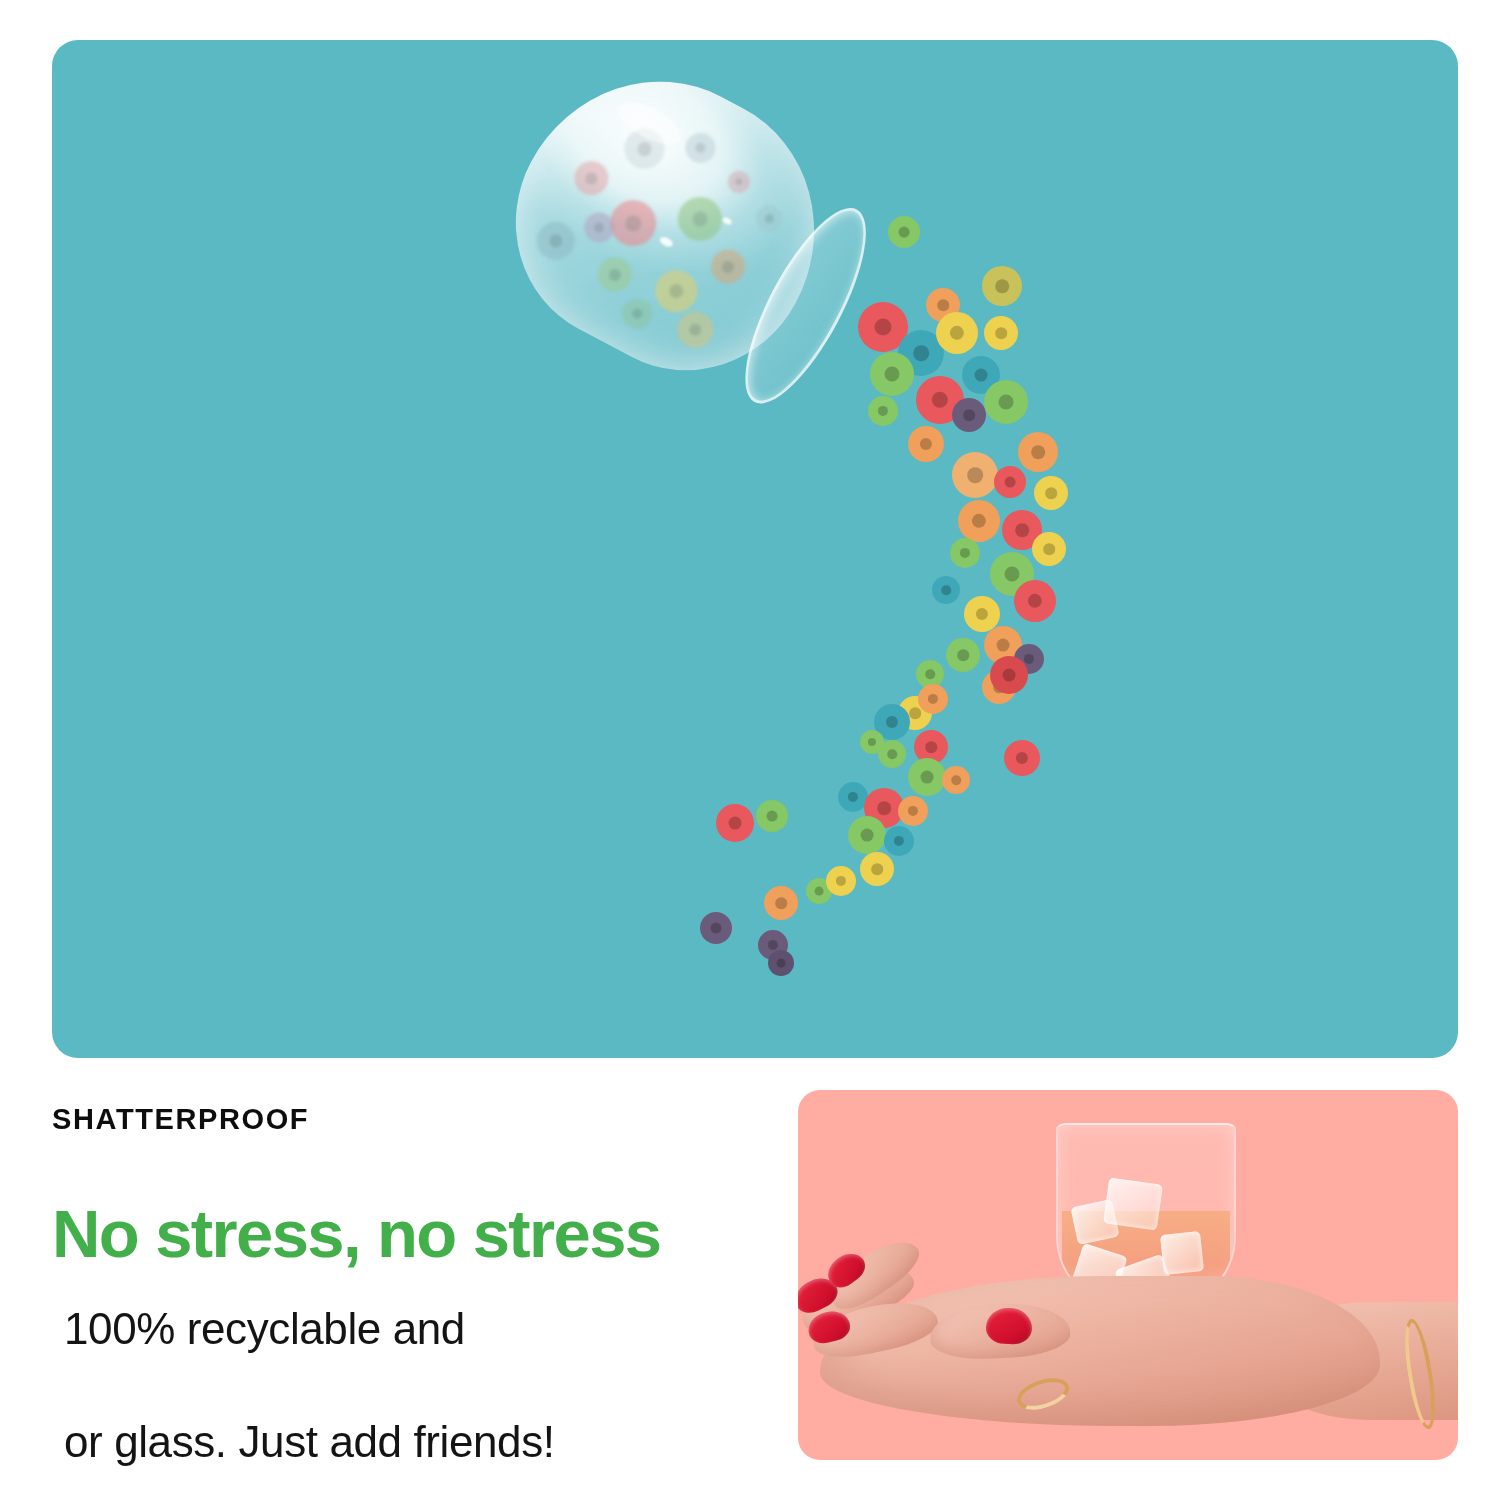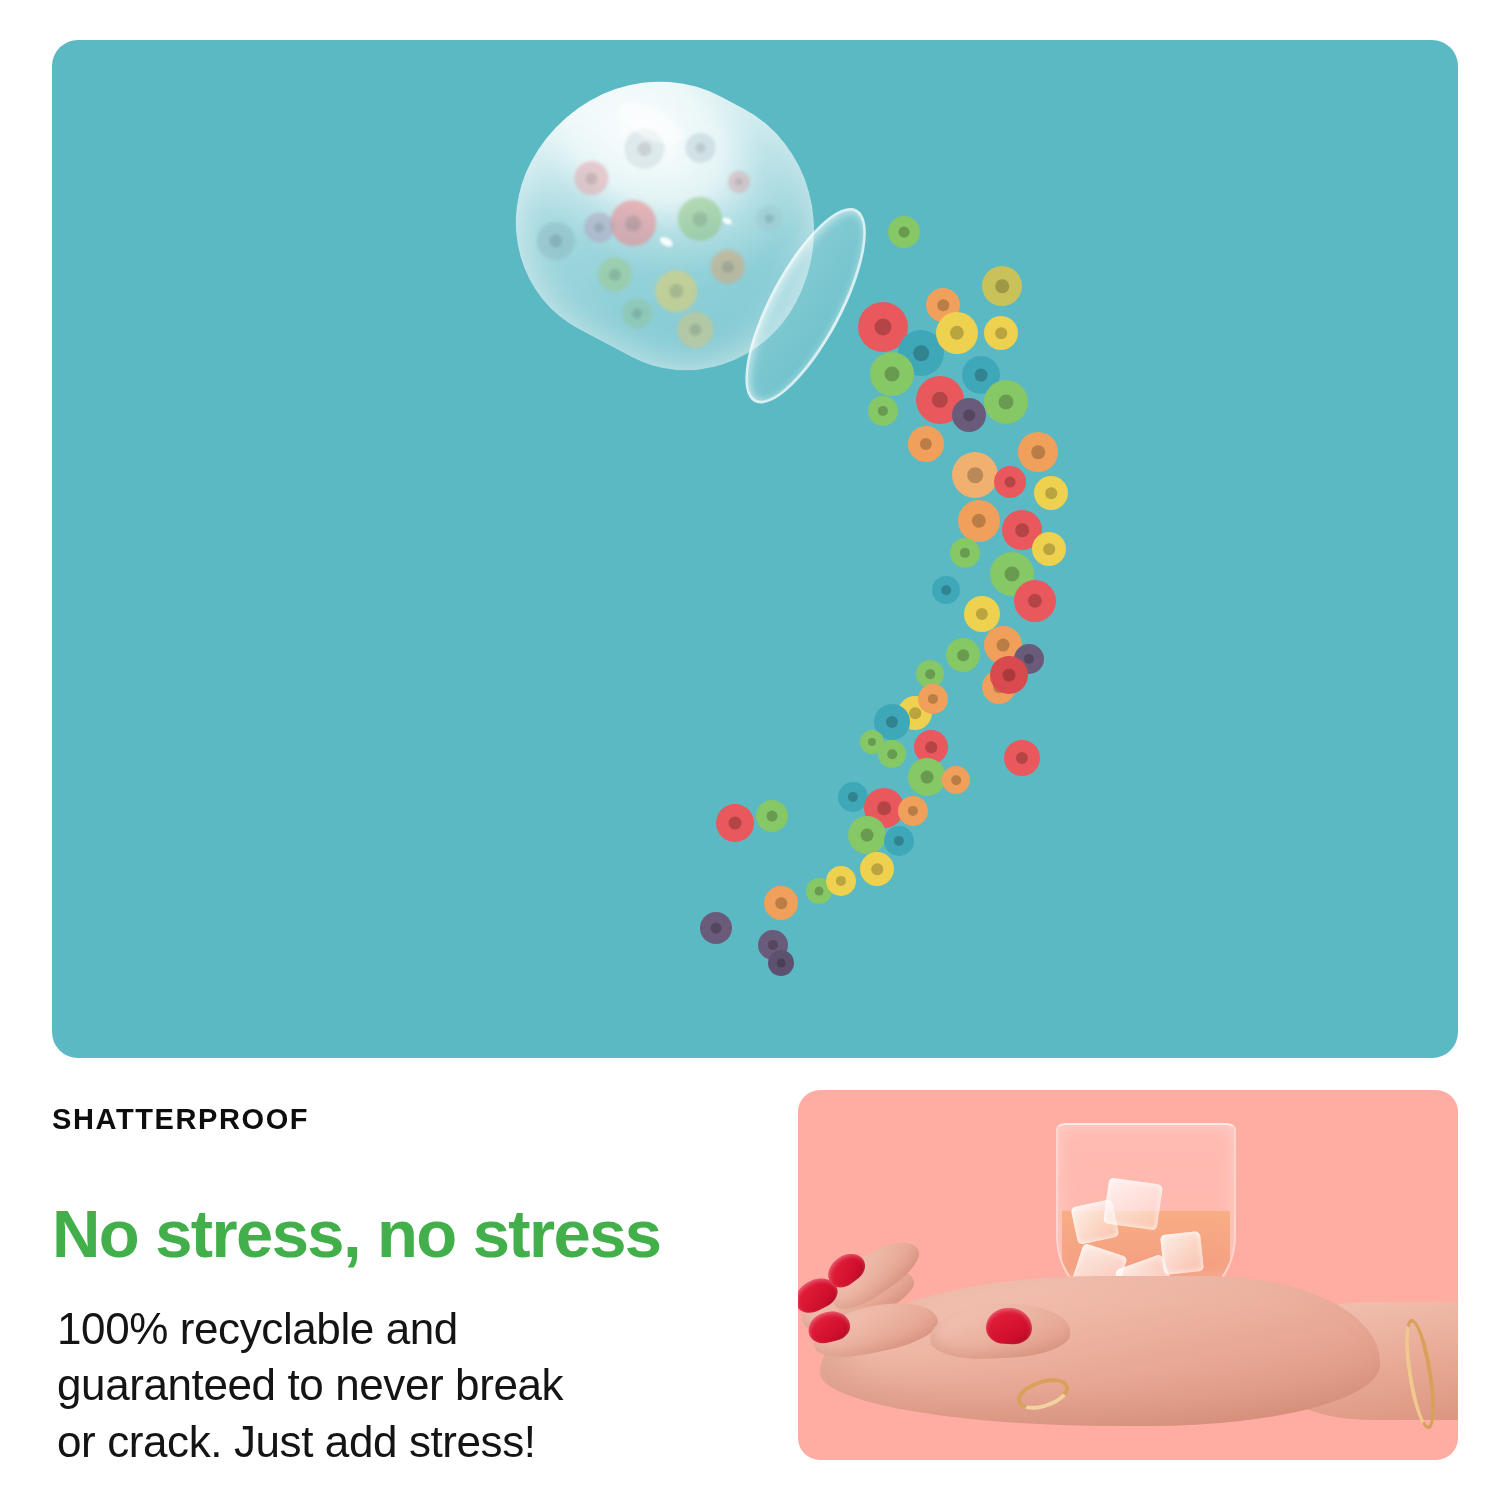--- a/index.html
+++ b/index.html
@@ -115,21 +115,21 @@
     line-height: 1;
     margin: 0 0 34px 0;
     white-space: nowrap;
   }
   .body-copy {
     font-size: 44px;
     font-weight: 400;
     color: #141414;
     line-height: 1.28;
     letter-spacing: -0.4px;
-    margin: 5px;
+    margin: 12px;
   }
 
   
   .pink-panel {
     position: absolute;
     left: 798px;
     top: 1090px;
     width: 660px;
     height: 370px;
     background: #ffaca2;
@@ -329,22 +329,22 @@
       <span class="loop" style="left:706px; top:890px; width:30px; height:30px; background:#6b5b7a;"></span>
       <span class="loop" style="left:716px; top:910px; width:26px; height:26px; background:#5e5170;"></span>
     </div>
   </div>
 
   <div class="copy">
     <div class="eyebrow">SHATTERPROOF</div>
     <h1 class="headline">No stress, no stress</h1>
     <p class="body-copy">
       <span>100% recyclable and</span><br>
-      <span>guaranteed to never break</span><br>
-      <span>or crack. Just add stress!</span>
+      <br>
+      <span>or glass. Just add friends!</span>
     </p>
   </div>
 
   <div class="pink-panel">
 
     <div class="rose-glass">
       <div class="rose-glass-body">
         <div class="rose-liquid"></div>
         <span class="ice" style="left:16px; top:78px; width:42px; height:38px; transform:rotate(-12deg);"></span>
         <span class="ice" style="left:48px; top:56px; width:54px; height:46px; transform:rotate(8deg);"></span>

